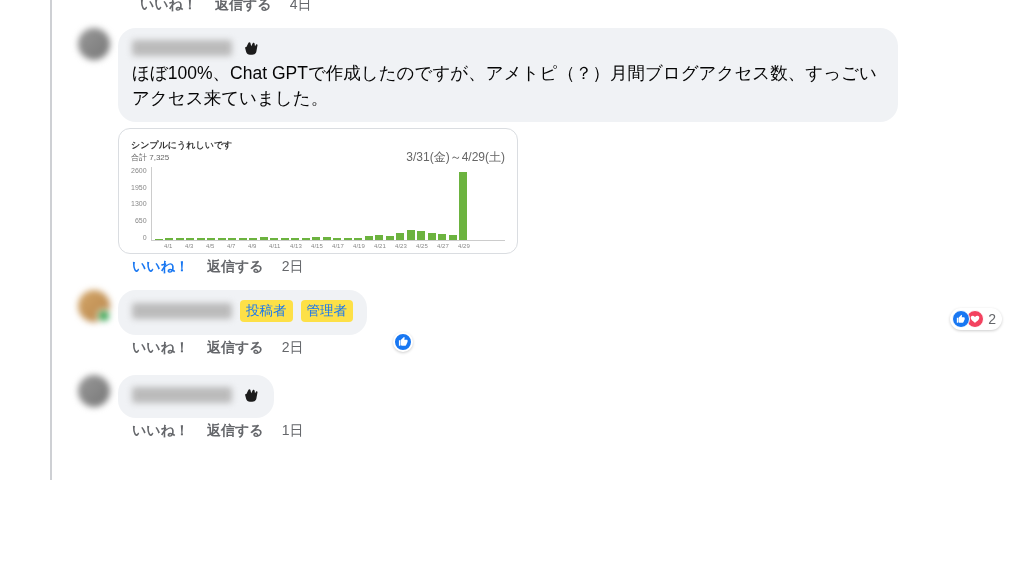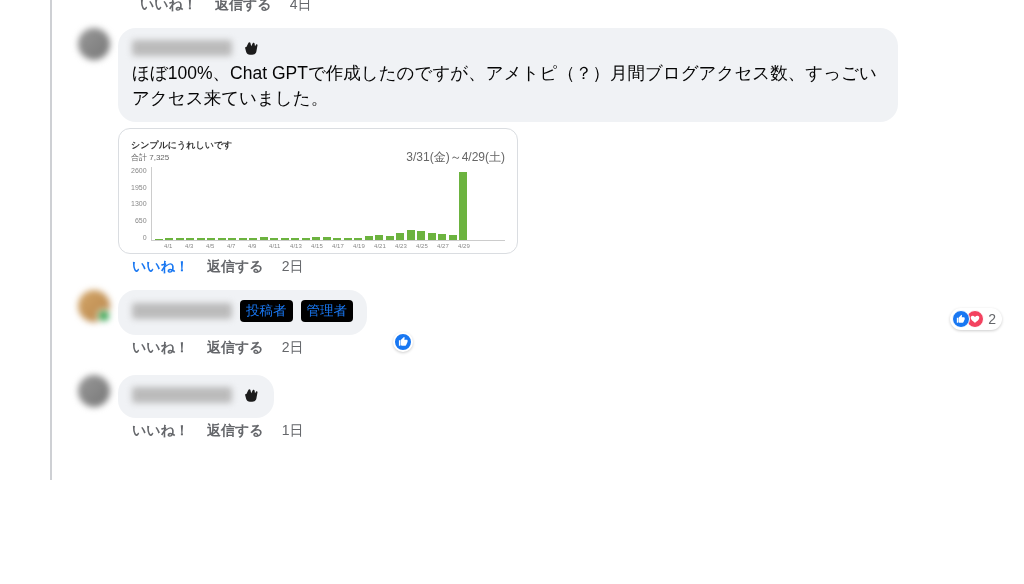--- a/index.html
+++ b/index.html
@@ -81,21 +81,21 @@
       height: 20px;
       display: inline-flex;
       align-items: center;
       justify-content: center;
     }
     .badge {
       display: inline-block;
       padding: 2px 6px;
       font-size: 13.5px;
       color: #1877f2;
-      background: #000000;
+      background: #fde047;
       border-radius: 4px;
     }
     .bubble-text {
       font-size: 17.5px;
       color: #050505;
       line-height: 1.45;
     }
     .actions {
       display: flex;
       gap: 18px;

